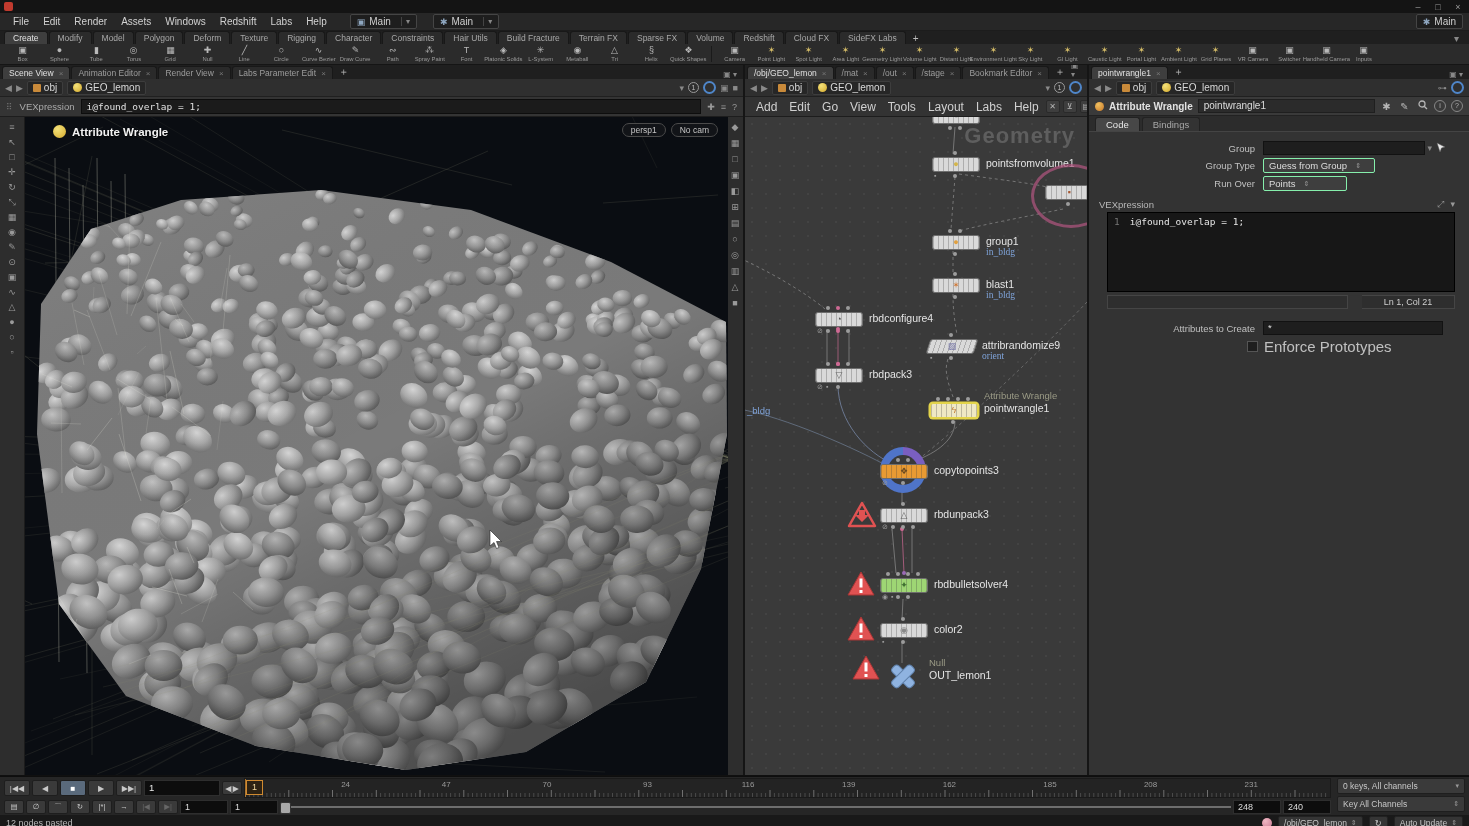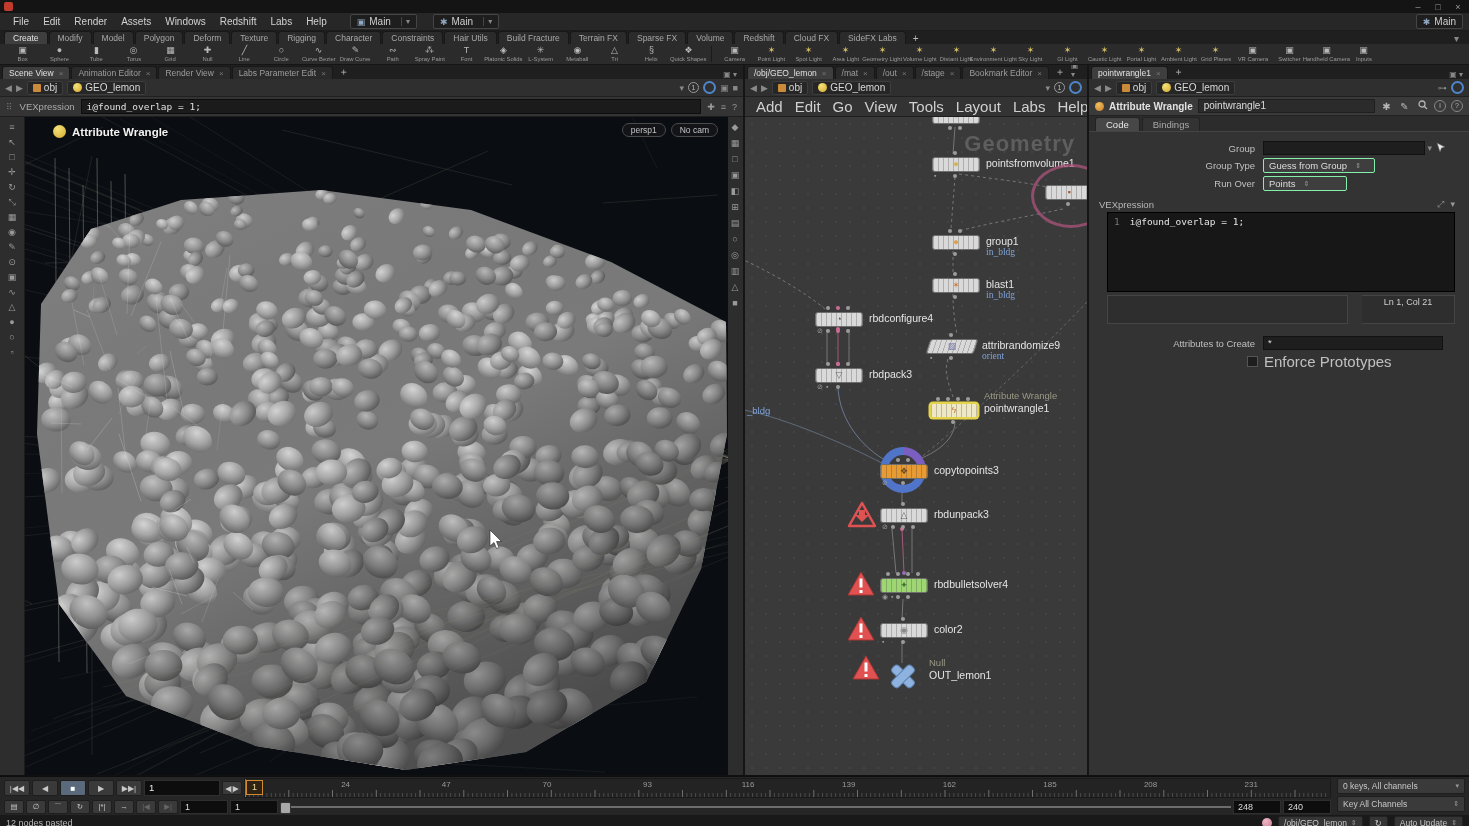--- a/index.html
+++ b/index.html
@@ -62,26 +62,26 @@
   #vp-left .vic,#vp-right .vic{color:#9a9a9a;font-size:9px;line-height:1;}
   #vp-right{width:16px;background:#2d2d2d;border-left:1px solid #1c1c1c;display:flex;flex-direction:column;align-items:center;gap:7px;padding-top:6px;}
   #viewport{position:relative;flex:1;background:#0a0d12;min-width:0;}
   #vp-svg{position:absolute;inset:0;}
   #vp-toollabel{position:absolute;left:28px;top:8px;display:flex;align-items:center;gap:6px;
                 font-size:11.5px;font-weight:bold;color:#f2f2f2;text-shadow:0 1px 2px #000;}
   #vp-pills{position:absolute;right:8px;top:6px;display:flex;gap:5px;}
   .vpill{background:rgba(20,22,26,.8);border:1px solid #4a4a4a;border-radius:7px;color:#c5c5c5;font-size:8.5px;padding:1px 8px;}
   
   #net-menu{height:19px;background:#333;display:flex;align-items:center;gap:2px;padding:0 6px;border-bottom:1px solid #1d1d1d;flex:none;}
-  .nmenu-item{color:#d0d0d0;font-size:15px;padding:1px 5px;}
+  .nmenu-item{color:#d0d0d0;font-size:12px;padding:1px 5px;}
   #net-menu .nicons{margin-left:auto;display:flex;gap:3px;}
   .nico{width:12px;height:11px;background:#3e3e3e;border:1px solid #2a2a2a;color:#b5b5b5;font-size:8px;line-height:11px;text-align:center;border-radius:2px;}
   #net-canvas{position:relative;flex:1;background:#3a3a3a;overflow:hidden;
      background-image:radial-gradient(#434343 1px,transparent 1px);background-size:14px 14px;}
-  #net-watermark{position:absolute;top:14px;right:12px;font-size:22px;font-weight:bold;color:#5e5e5e;letter-spacing:1px;}
+  #net-watermark{position:absolute;top:6px;right:12px;font-size:22px;font-weight:bold;color:#5e5e5e;letter-spacing:1px;}
   #net-wires{position:absolute;inset:0;}
   #net-nodes{position:absolute;inset:0;}
   .nnode{position:absolute;}
   .nbody{position:relative;width:46px;height:13px;border-radius:3px;background:#d9d9d9;border:1px solid #6e6e6e;
      background-image:repeating-linear-gradient(90deg,rgba(60,60,60,.28) 0 1px,transparent 1px 5px);z-index:2;}
   .nbody.skew{transform:skewX(-18deg);}
   .nbody .nicon{position:absolute;left:50%;top:50%;transform:translate(-50%,-54%);font-size:9px;line-height:1;z-index:3;}
   .nbody.skew .nicon{transform:translate(-50%,-54%) skewX(18deg);}
   .nnode.selected .nbody{background-color:#efe8c4;border:1px solid #e3d44a;box-shadow:0 0 0 1.5px #e3d44a;}
   .ndots{position:absolute;left:0;width:46px;display:flex;justify-content:center;gap:6px;z-index:1;}
@@ -119,21 +119,21 @@
   .psel{background:#3e3e3e;border:1px solid #86efac;border-radius:2px;height:13px;line-height:13px;color:#ddd;font-size:9.5px;padding:0 5px;display:flex;align-items:center;gap:8px;}
   .psel .ud{color:#999;font-size:7px;}
   .pickbtn{margin-left:4px;color:#e8e8e8;font-size:10px;}
   .vexhead{display:flex;align-items:center;margin:8px 0 2px 10px;}
   .vexhead .vlabel{color:#b8b8b8;font-size:9.5px;}
   .vexhead .vicons{margin-left:auto;color:#999;font-size:9px;display:flex;gap:6px;padding-right:8px;}
   #code-editor{margin:0 8px 0 18px;height:72px;background:#171717;border:1px solid #000;
      font-family:"DejaVu Sans Mono",monospace;font-size:9.5px;padding:3px 6px;color:#ddd;}
   #code-editor .lno{color:#777;margin-right:10px;}
   #code-editor .code{color:#e6e6e6;}
-  .editor-status{margin:3px 8px 0 18px;display:flex;height:29px;gap:14px;}
+  .editor-status{margin:3px 8px 0 18px;display:flex;height:14px;gap:14px;}
   .editor-status .fld{flex:1;background:#2e2e2e;border:1px solid #454545;}
   .editor-status .pos{width:92px;background:#2e2e2e;border:1px solid #454545;border-left:none;color:#cfcfcf;font-size:9px;line-height:12px;text-align:center;}
   .chkrow{display:flex;align-items:center;margin:3px 0 0 158px;gap:6px;}
   .chk{width:9px;height:9px;background:#1e1e1e;border:1px solid #555;}
   .chklabel{color:#c0c0c0;font-size:15px;}
   
   #playbar{height:38px;background:#262626;border-top:1px solid #0e0e0e;position:relative;}
   #pb-row1{height:20px;display:flex;align-items:center;gap:2px;padding:1px 4px 0;}
   #pb-row2{height:17px;display:flex;align-items:center;gap:2px;padding:0 4px;}
   .tbtn{height:14px;min-width:20px;background:#3a3a3a;border:1px solid #1e1e1e;border-radius:2px;color:#c8c8c8;

